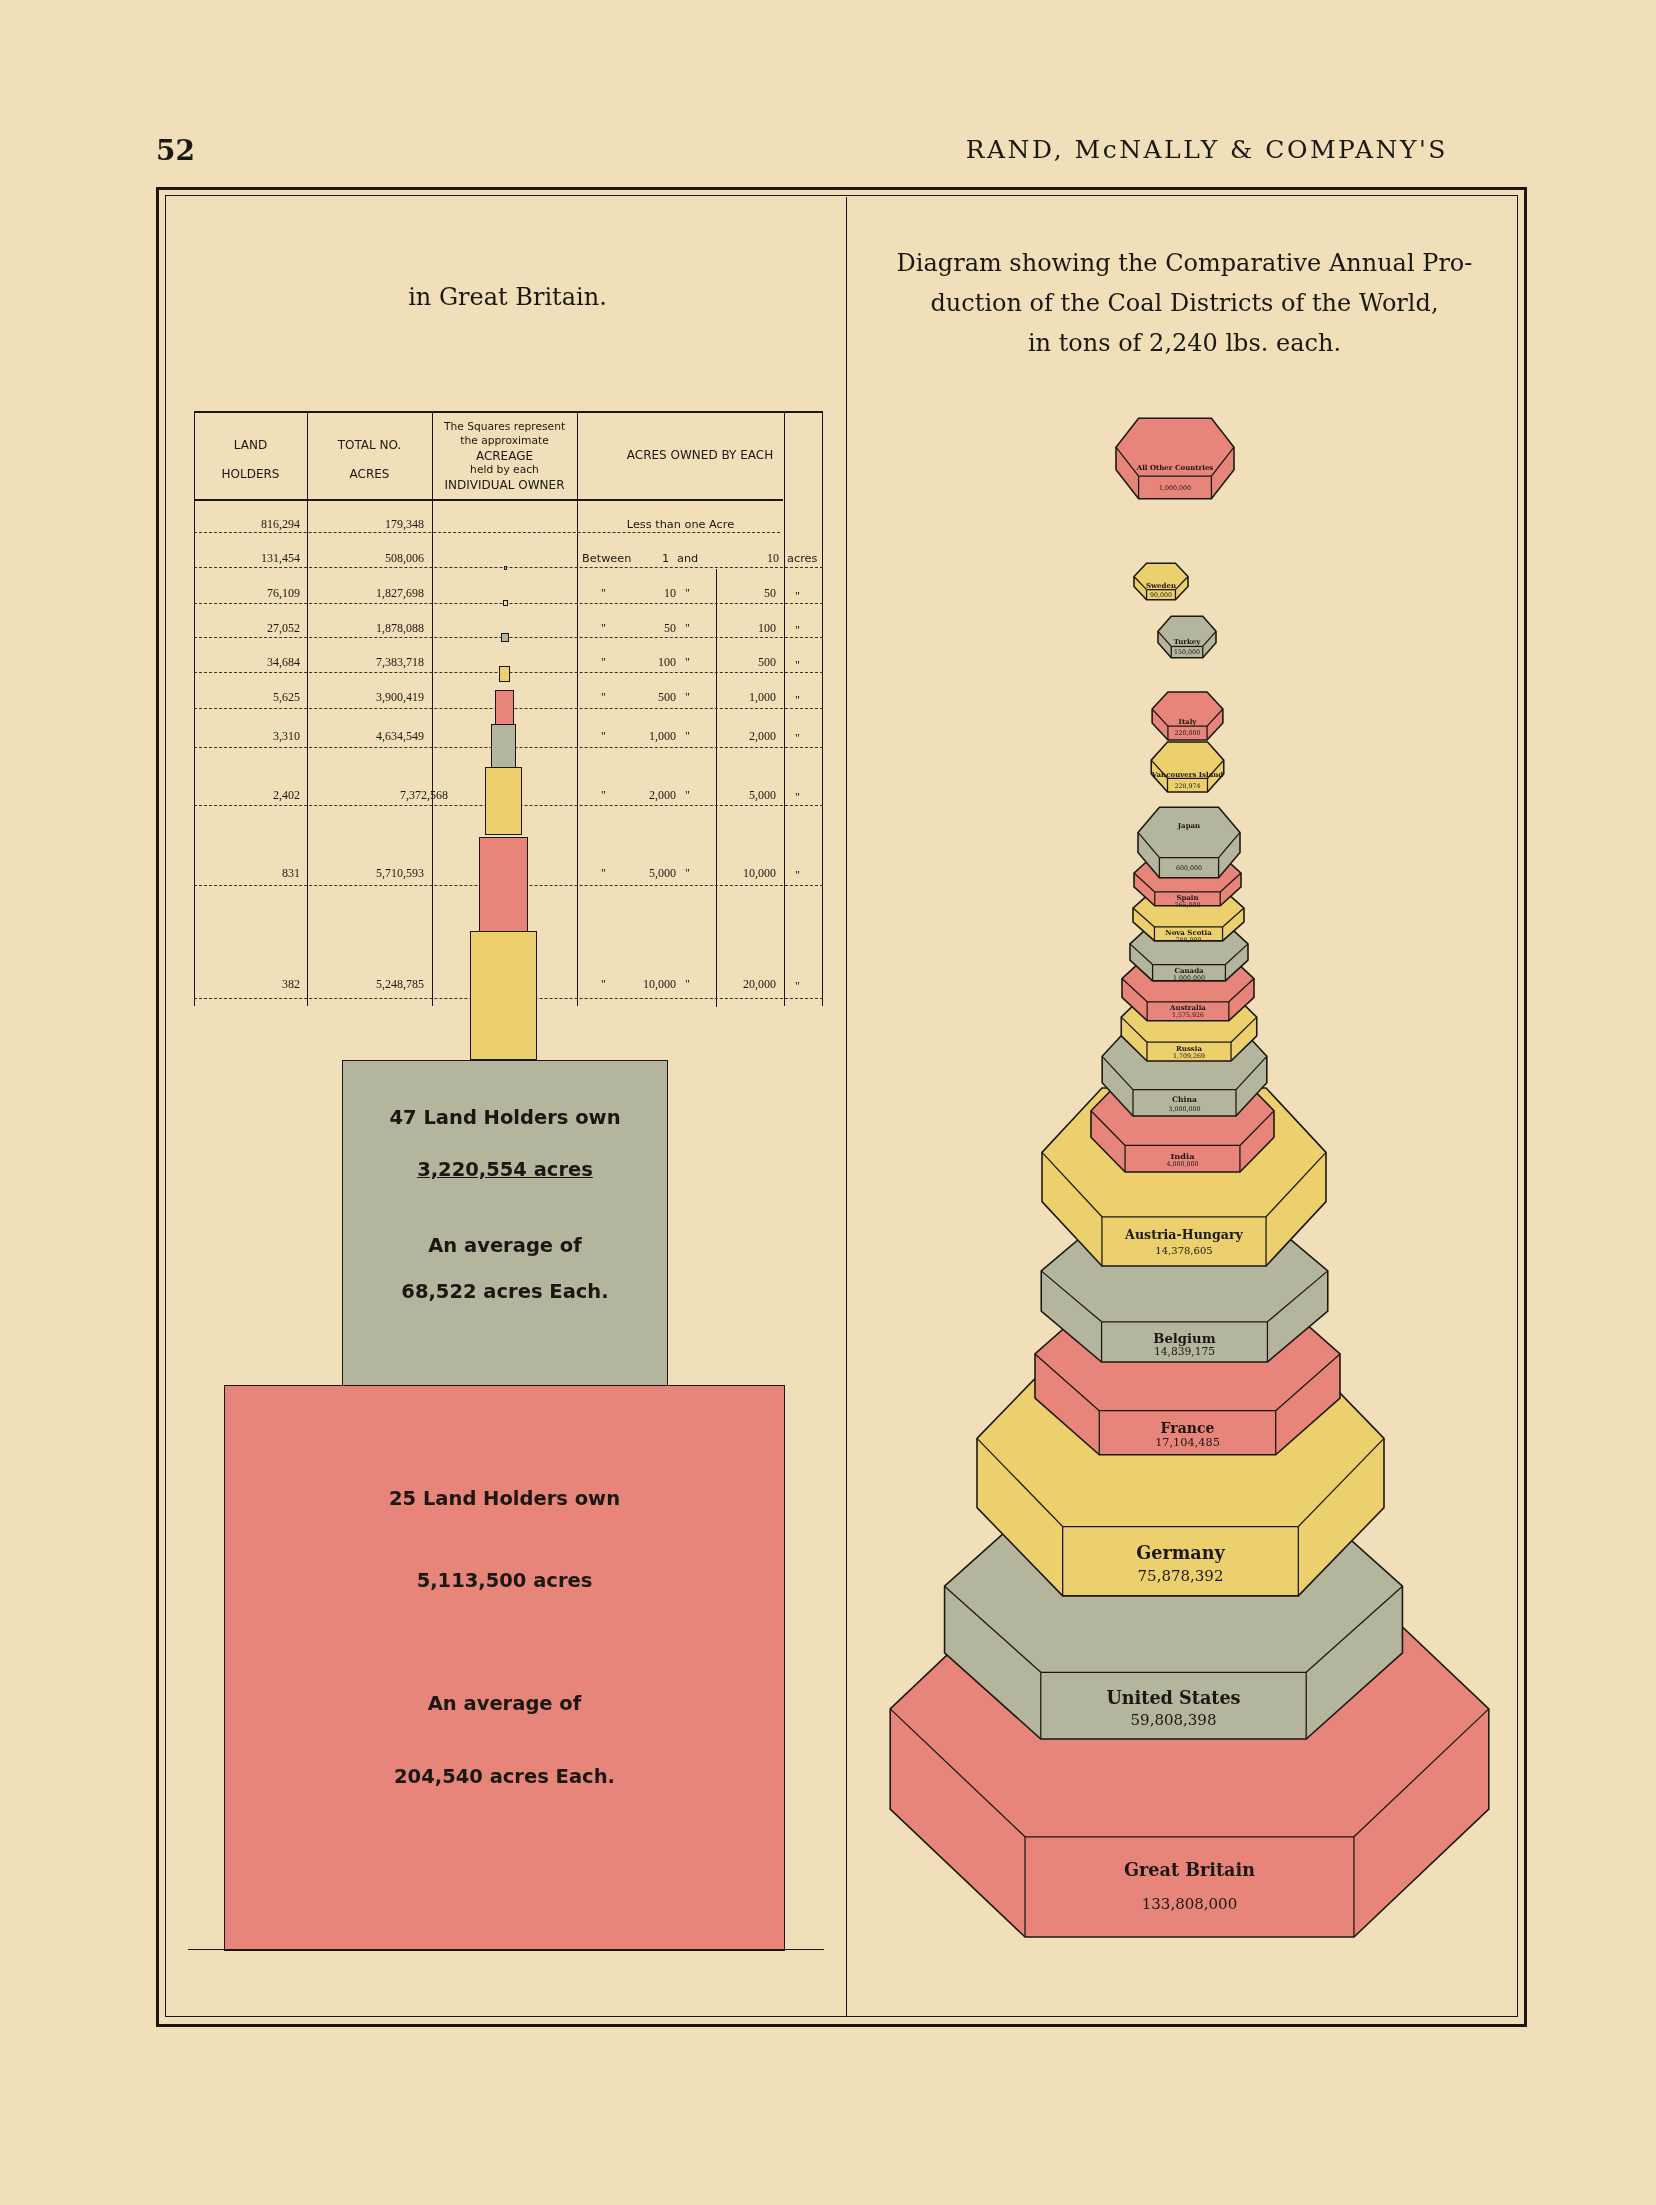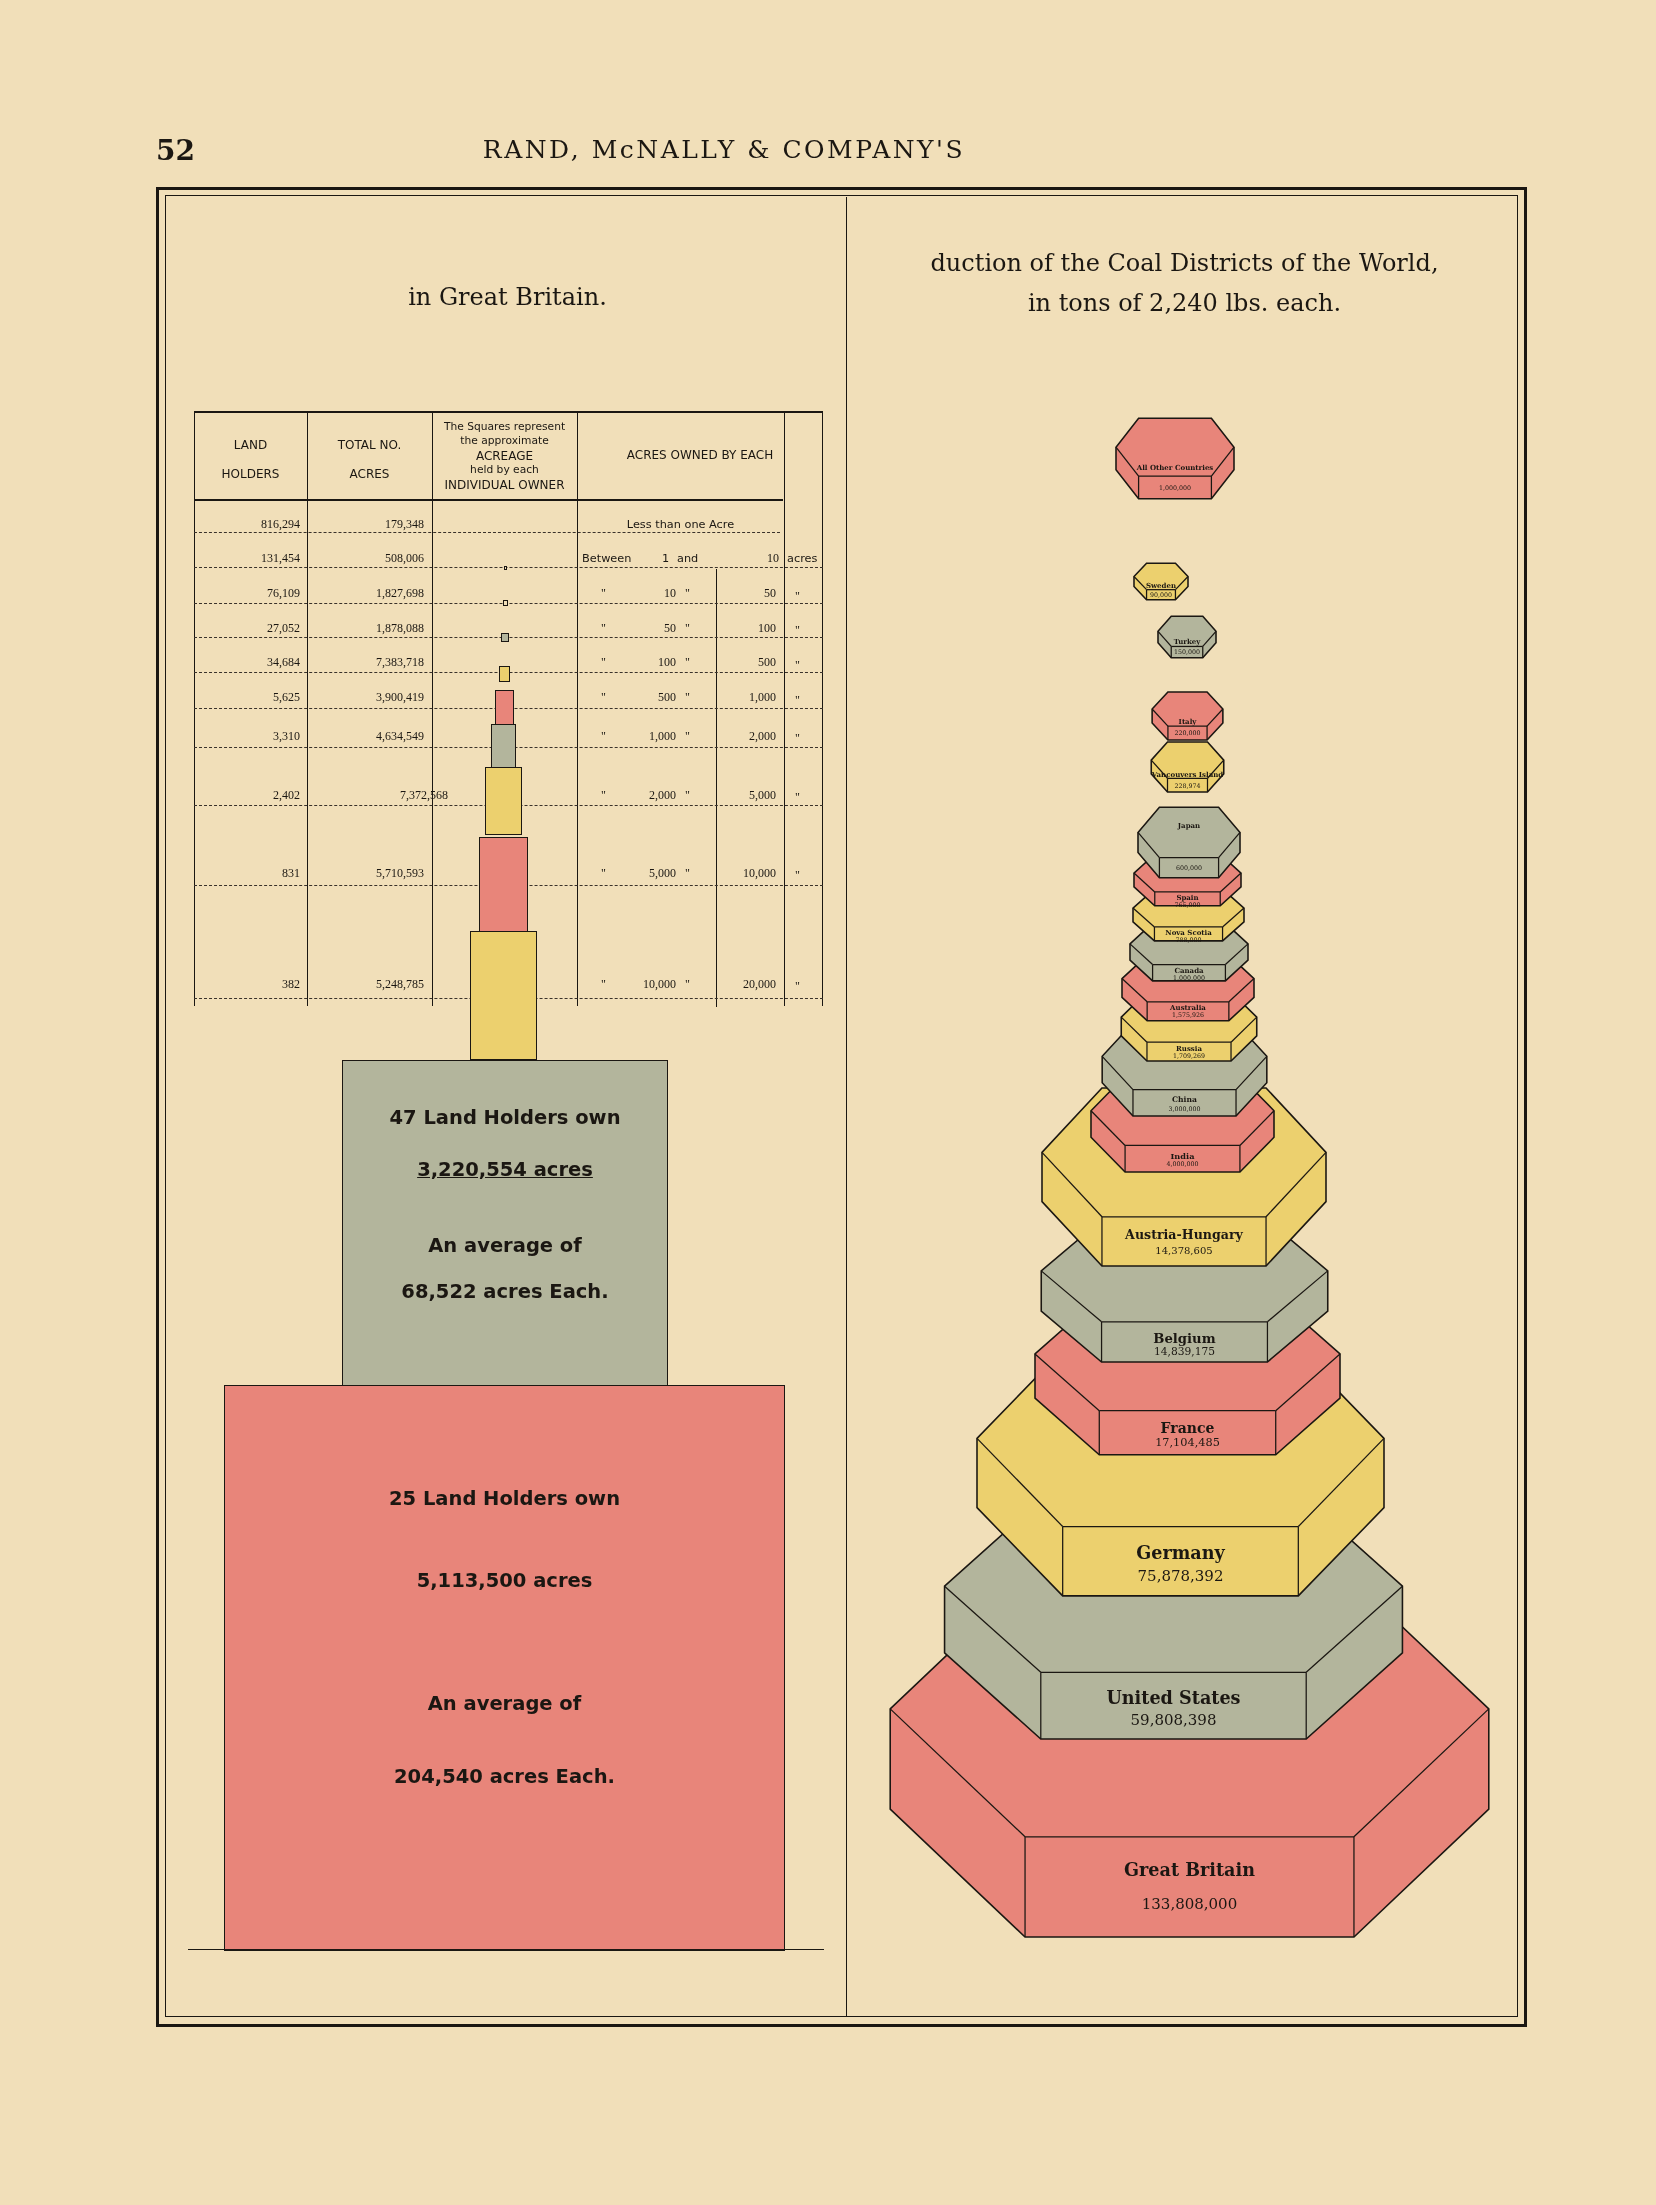--- a/index.html
+++ b/index.html
@@ -1,20 +1,20 @@
 <!DOCTYPE html>
 <html style="font-size:10px"><head>
 <meta charset="utf-8">
 <style>
   html,body{margin:0;padding:0;}
   body{width:1656px;height:2205px;background:#f1dfb9;position:relative;overflow:hidden;
        font-family:"DejaVu Serif","Liberation Serif",serif;color:#1b1712;}
   .abs{position:absolute;}
   .page-num{left:156px;top:134px;font-size:28px;font-weight:bold;}
-  .running-head{left:0;width:1448px;top:135px;text-align:center;font-size:25px;letter-spacing:2.5px;}
+  .running-head{left:0;width:1448px;top:135px;text-align:right;font-size:25px;letter-spacing:2.5px;}
   .frame-outer{left:156px;top:187px;width:1371px;height:1840px;border:3.8px solid #1b1712;box-sizing:border-box;}
   .frame-inner{left:165px;top:195px;width:1353px;height:1822px;border:1.3px solid #1b1712;box-sizing:border-box;}
   .divider{left:846px;top:197px;width:1.3px;height:1820px;background:#1b1712;}
   .title{font-size:24px;text-align:center;line-height:40px;}
   .title-left{left:183px;width:649px;top:258px;}
   .title-right{left:857px;width:655px;top:243px;}
 
   
   .tbl{left:194px;top:411px;width:629px;height:595px;}
   .tbl .hline{position:absolute;left:0;height:1.9px;background:#1b1712;}
@@ -44,20 +44,21 @@
 
 <div class="abs frame-outer"></div>
 <div class="abs frame-inner"></div>
 <div class="abs divider"></div>
 
 <div class="abs title title-left">
   <div style="margin-top:19px">in Great Britain.</div>
 </div>
 
 <div class="abs title title-right">
+  <div>Diagram showing the Comparative Annual Pro-</div>
   <div>duction of the Coal Districts of the World,</div>
   <div>in tons of 2,240 lbs. each.</div>
 </div>
 
 <div class="abs tbl">
   <div class="hline" style="top:0;width:629px;"></div>
   <div class="hline" style="top:88px;width:589px;"></div>
   <div class="vline" style="left:0;top:0;height:595px;"></div>
   <div class="vline" style="left:113px;top:0;height:595px;"></div>
   <div class="vline" style="left:238px;top:0;height:595px;"></div>

